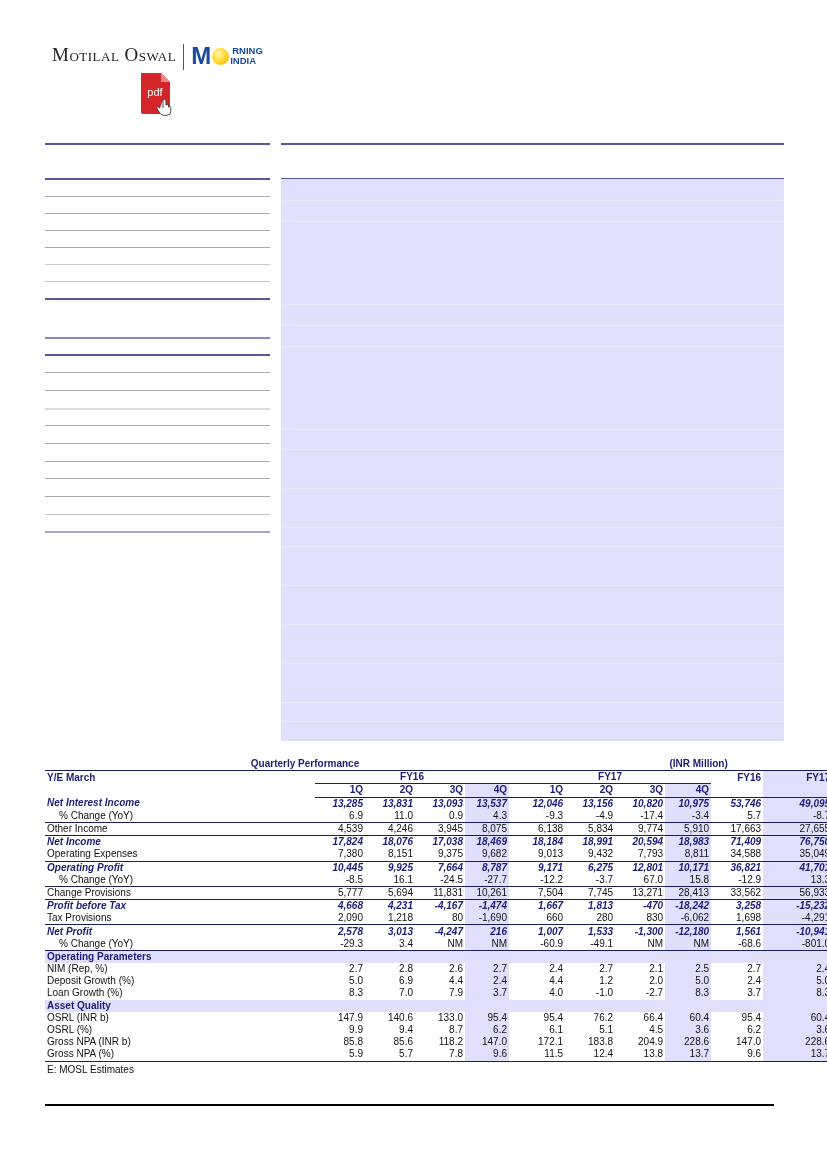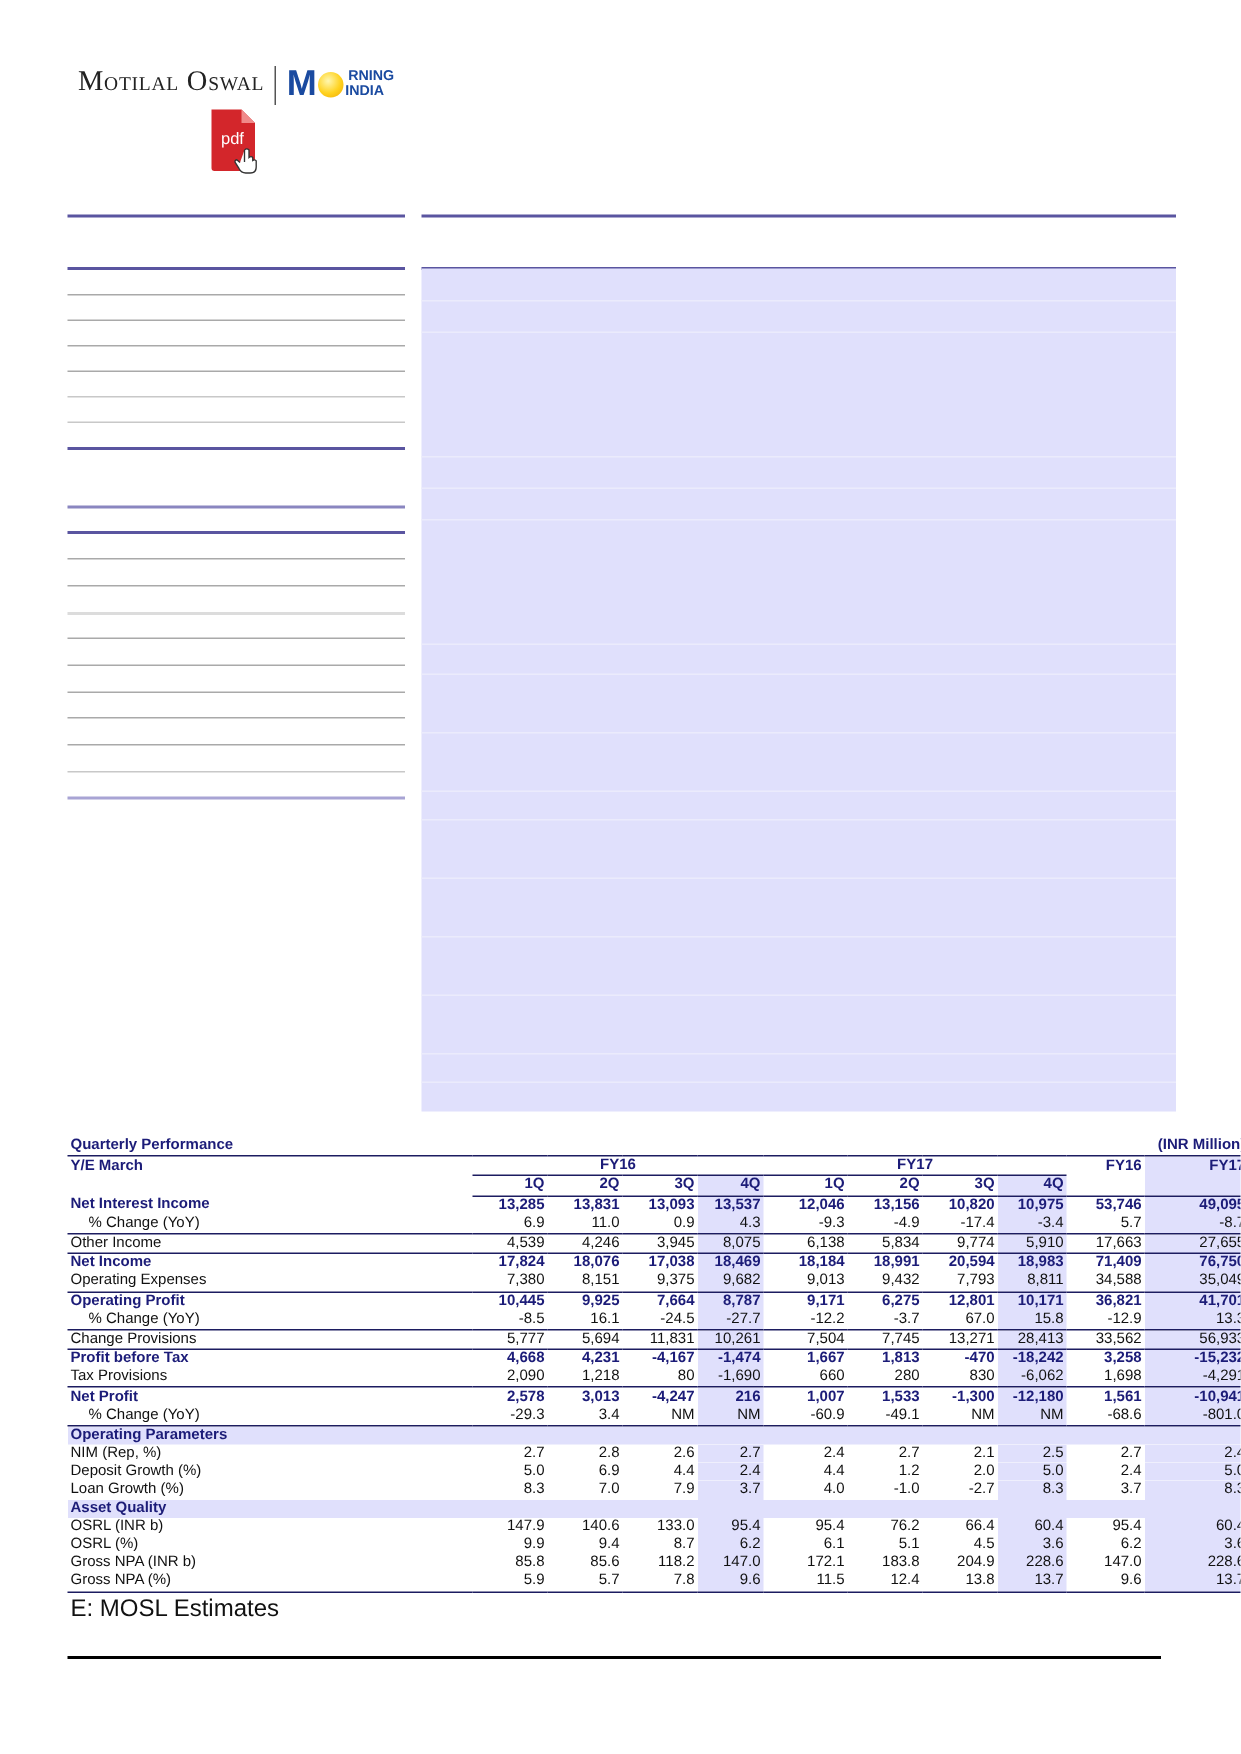--- a/index.html
+++ b/index.html
@@ -30,28 +30,28 @@
     .panel-line { position: absolute; left: 0; right: 0; height: 1px; background: #ebebfc; }
 
     
     .qtable { position: absolute; left: 45px; top: 758px; width: 737px; font-family: "Liberation Sans", "DejaVu Sans", sans-serif; font-size: 10px; color: #111; }
     table { border-collapse: collapse; width: 100%; table-layout: fixed; }
     td { padding: 0 2px; height: 12.2px; line-height: 12px; white-space: nowrap; overflow: hidden; }
     td.num { text-align: right; }
     td.label { text-align: left; padding-left: 2px; }
     td.indent { padding-left: 14px; }
     .hl { background: #e0e0fc; }
-    .bold { font-weight: bold; color: #1c1c78; }
+    .bold { font-weight: bold; color: #1c1c78; font-style: italic; }
     .hdr { font-weight: bold; color: #1c1c78; }
     tr.section td { background: #e0e0fc; font-weight: bold; color: #1c1c78; }
     tr.topline td { border-top: 1.5px solid #1c1c60; }
     tr.bottomline td { border-bottom: 1.5px solid #1c1c60; }
     .fyline { border-bottom: 1.5px solid #1c1c60; }
-    .title-row td { font-weight: bold; color: #1c1c78; }
-    .note { margin-top: 2px; font-size: 16px; color: #111; padding-left: 2px; }
+    .title-row td { font-weight: bold; color: #1c1c78; text-align: center; }
+    .note { margin-top: 2px; font-size: 10px; color: #111; padding-left: 2px; }
 
     .footer-rule { position: absolute; left: 45px; top: 1104px; width: 729px; height: 1.5px; background: #000; }
   </style>
 </head>
 <body>
 
 <div class="logo">
   <span class="logo-mo">Motilal Oswal</span>
   <span class="logo-sep"></span>
   <span class="logo-mi">

